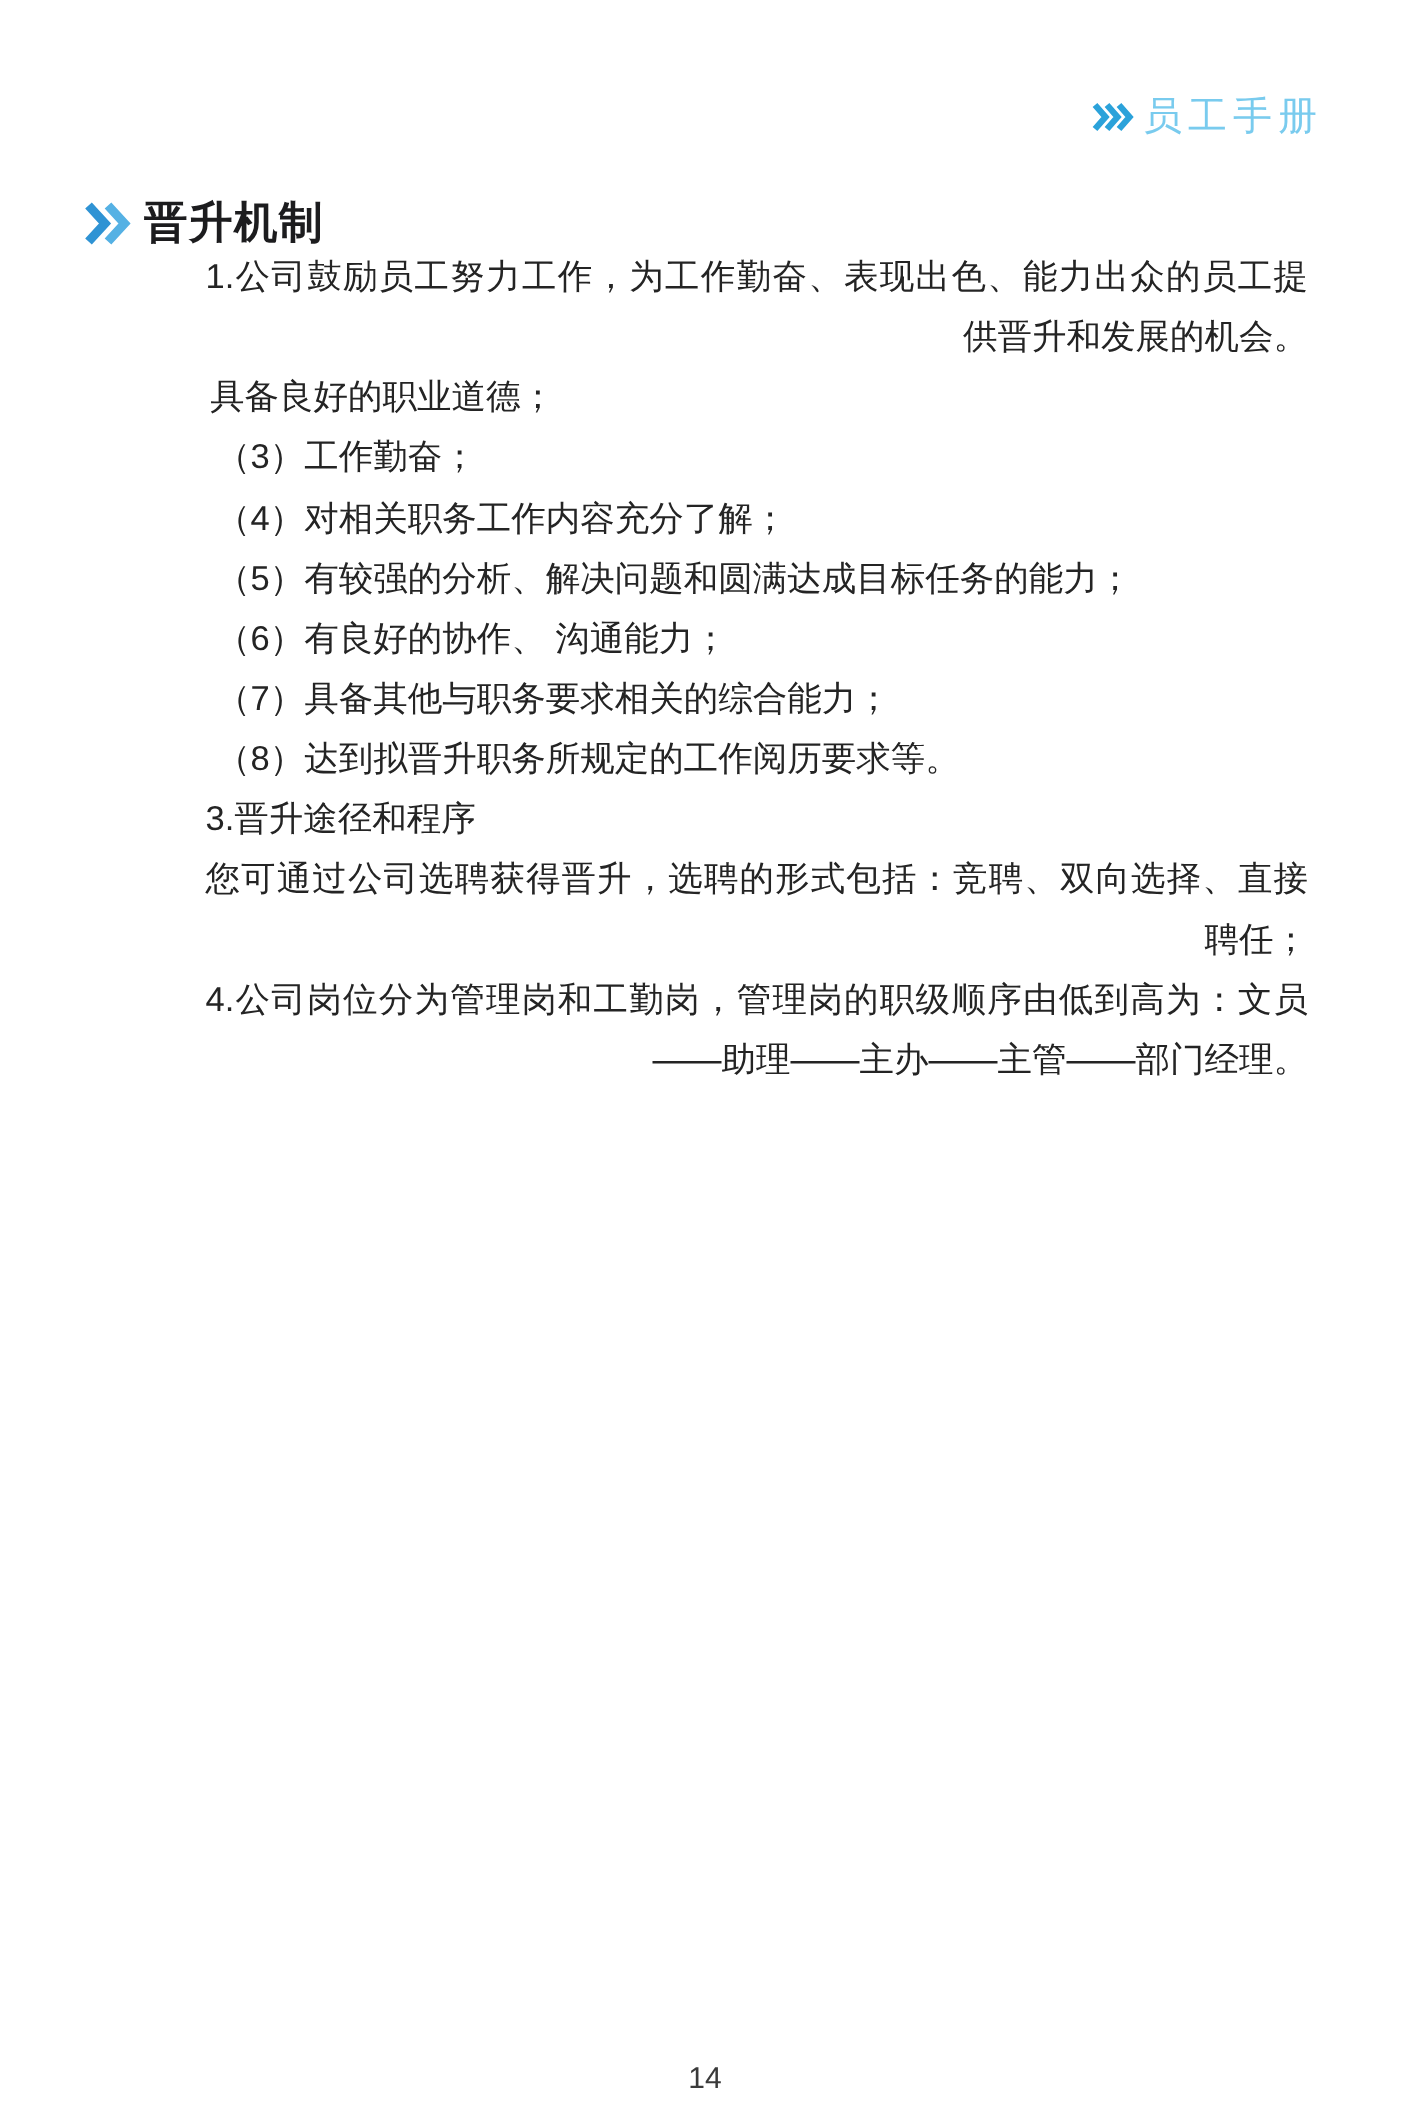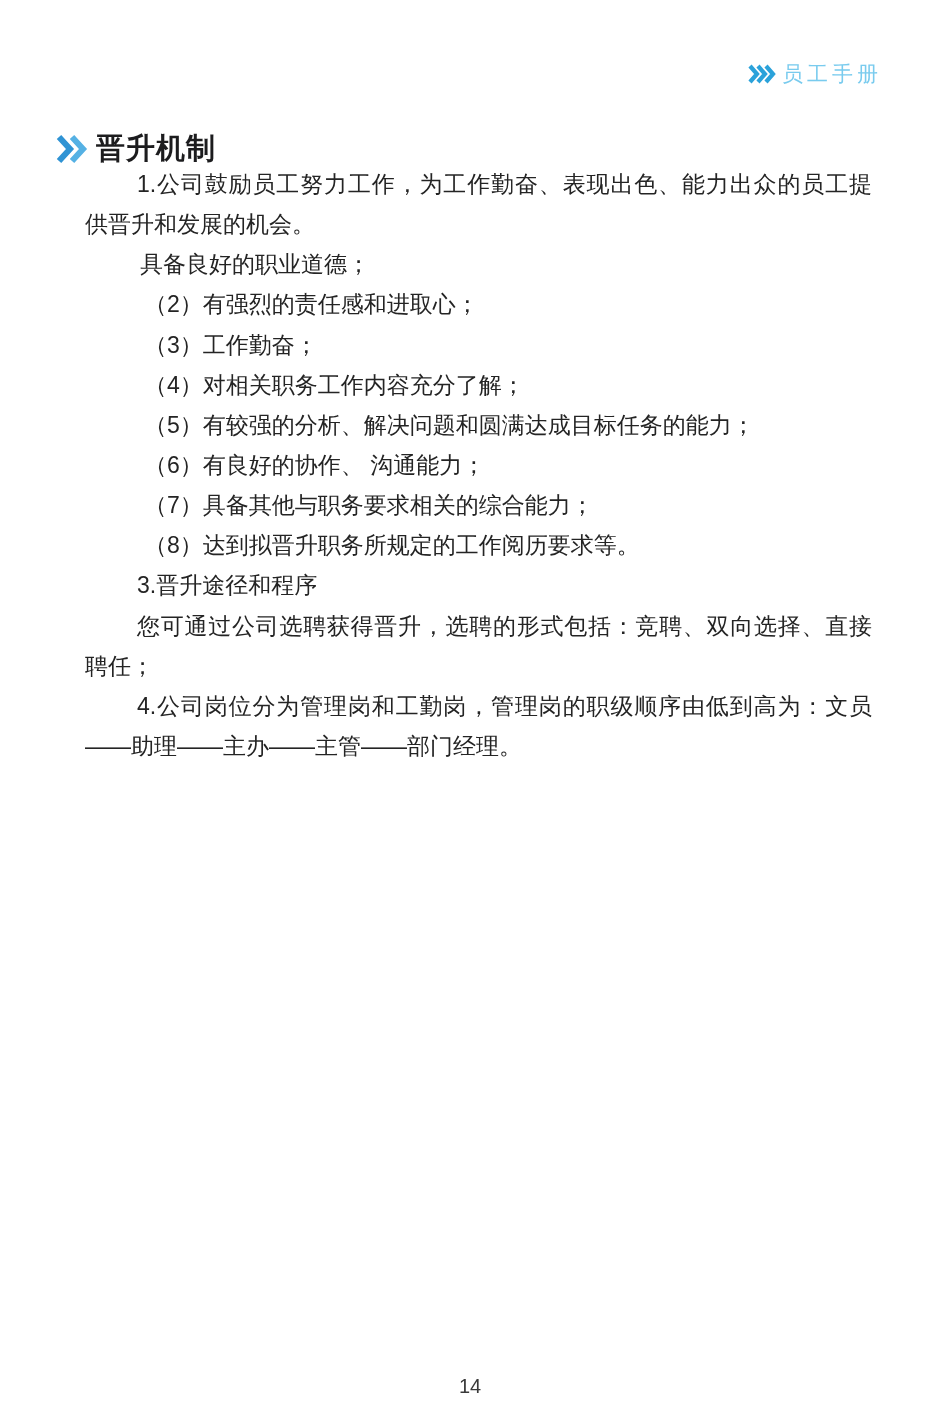--- a/index.html
+++ b/index.html
@@ -19,21 +19,21 @@
   
   .doc-header {
     position: absolute;
     top: 60px;
     right: 58px;
     display: flex;
     align-items: center;
     gap: 5px;
   }
   .doc-header .label {
-    font-size: 21px;
+    font-size: 26px;
     letter-spacing: 4px;
     color: #79cbee;
   }
 
   
   .section-heading {
     position: absolute;
     top: 129px;
     left: 56px;
     display: flex;
@@ -53,21 +53,21 @@
     left: 85px;
     top: 164px;
     width: 787px;
     font-size: 23px;
     color: #242424;
   }
   .line {
     height: 40.15px;
     line-height: 40.15px;
   }
-  .indent-none { padding-left: 0; }
+  .indent-none { padding-left: 0; text-align: right; }
   .indent-para { padding-left: 52px; }
   .indent-hang { padding-left: 55px; }
   .indent-list { padding-left: 59px; }
   .stretch {
     text-align: justify;
     text-align-last: justify;
   }
 
   
   .page-footer {
@@ -107,21 +107,20 @@
       </svg>
     </span>
     <span class="title">晋升机制</span>
   </div>
 
   <div class="body-text">
 
   <div class="line indent-para stretch">1.公司鼓励员工努力工作，为工作勤奋、表现出色、能力出众的员工提</div>
       <div class="line indent-none">供晋升和发展的机会。</div>
       <div class="line indent-hang">具备良好的职业道德；</div>
-      <div class="line indent-list">（2）有强烈的责任感和进取心；</div>
       <div class="line indent-list">（3）工作勤奋；</div>
       <div class="line indent-list">（4）对相关职务工作内容充分了解；</div>
       <div class="line indent-list">（5）有较强的分析、解决问题和圆满达成目标任务的能力；</div>
       <div class="line indent-list">（6）有良好的协作、 沟通能力；</div>
       <div class="line indent-list">（7）具备其他与职务要求相关的综合能力；</div>
       <div class="line indent-list">（8）达到拟晋升职务所规定的工作阅历要求等。</div>
       <div class="line indent-para">3.晋升途径和程序</div>
       <div class="line indent-para stretch">您可通过公司选聘获得晋升，选聘的形式包括：竞聘、双向选择、直接</div>
       <div class="line indent-none">聘任；</div>
       <div class="line indent-para stretch">4.公司岗位分为管理岗和工勤岗，管理岗的职级顺序由低到高为：文员</div>

